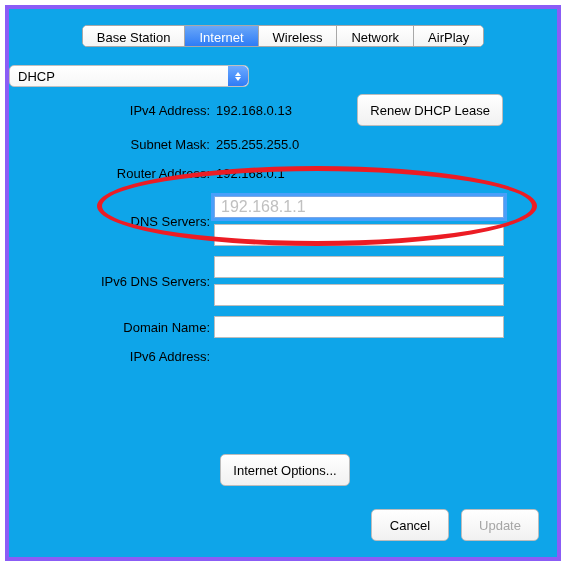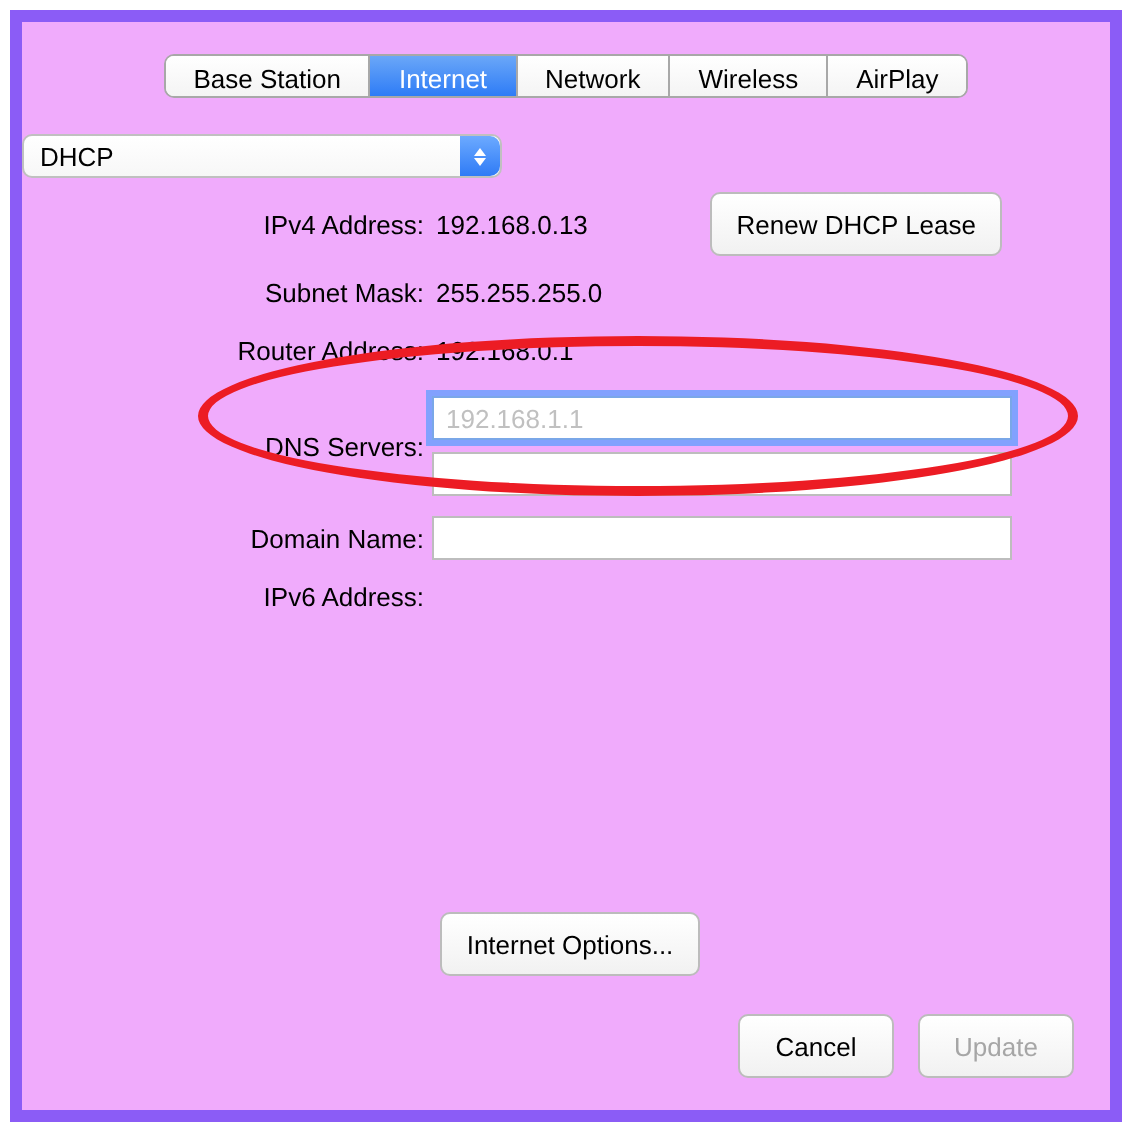--- a/index.html
+++ b/index.html
@@ -10,22 +10,22 @@
     font-size: 13px;
     color: #000;
     background: #fff;
   }
   .outer {
     width: 566px; height: 566px;
     padding: 5px;
   }
   .panel {
     width: 100%; height: 100%;
-    background: #f0abfc;
-    border: 6px solid #8b5cf6;
+    background: #0ea5e9;
+    border: 4px solid #8b5cf6;
     position: relative;
   }
   
   .tabs {
     display:flex;
     justify-content:center;
     margin-top:16px;
   }
   .segmented {
     display:flex;
@@ -105,21 +105,21 @@
     border:1px solid #bcbcbc;
     border-radius:5px;
     font-size:13px;
     color:#000;
   }
   .btn.disabled { color:#a6a6a6; }
   .field {
     width:290px; height:22px;
     border:1px solid #bdbdbd;
     background:#fff;
-    font-size:13px;
+    font-size:16px;
     padding:2px 6px;
     display:flex; align-items:center;
     color:#000;
   }
   .field.placeholder { color:#c0c0c0; }
   .field.focus {
     box-shadow: 0 0 0 3px rgba(94,158,255,0.75);
     border-color:#7aa7e8;
   }
   .stack { display:flex; flex-direction:column; gap:6px; }
@@ -146,22 +146,22 @@
 </head>
 <body>
 
 <div class="outer">
   <div class="panel">
 
     <div class="tabs">
       <div class="segmented">
         <div class="tab">Base Station</div>
         <div class="tab active">Internet</div>
+        <div class="tab">Wireless</div>
         <div class="tab">Network</div>
-        <div class="tab">Wireless</div>
         <div class="tab">AirPlay</div>
       </div>
     </div>
 
     <div class="form">
 
       <div class="row">
         <div class="select">
           <span>DHCP</span>
           <span class="caps">
@@ -189,20 +189,27 @@
       </div>
 
       <div class="row" style="margin-top:12px;">
         <div class="lbl">DNS Servers:</div>
         <div class="stack">
           <div class="field focus placeholder">192.168.1.1</div>
           <div class="field"></div>
         </div>
       </div>
 
+      <div class="row" style="margin-top:10px;">
+        <div class="lbl">IPv6 DNS Servers:</div>
+        <div class="stack">
+          <div class="field"></div>
+          <div class="field"></div>
+        </div>
+      </div>
 
       <div class="row" style="margin-top:10px;">
         <div class="lbl">Domain Name:</div>
         <div class="field"></div>
       </div>
 
       <div class="row" style="margin-top:4px;">
         <div class="lbl">IPv6 Address:</div>
       </div>
 

